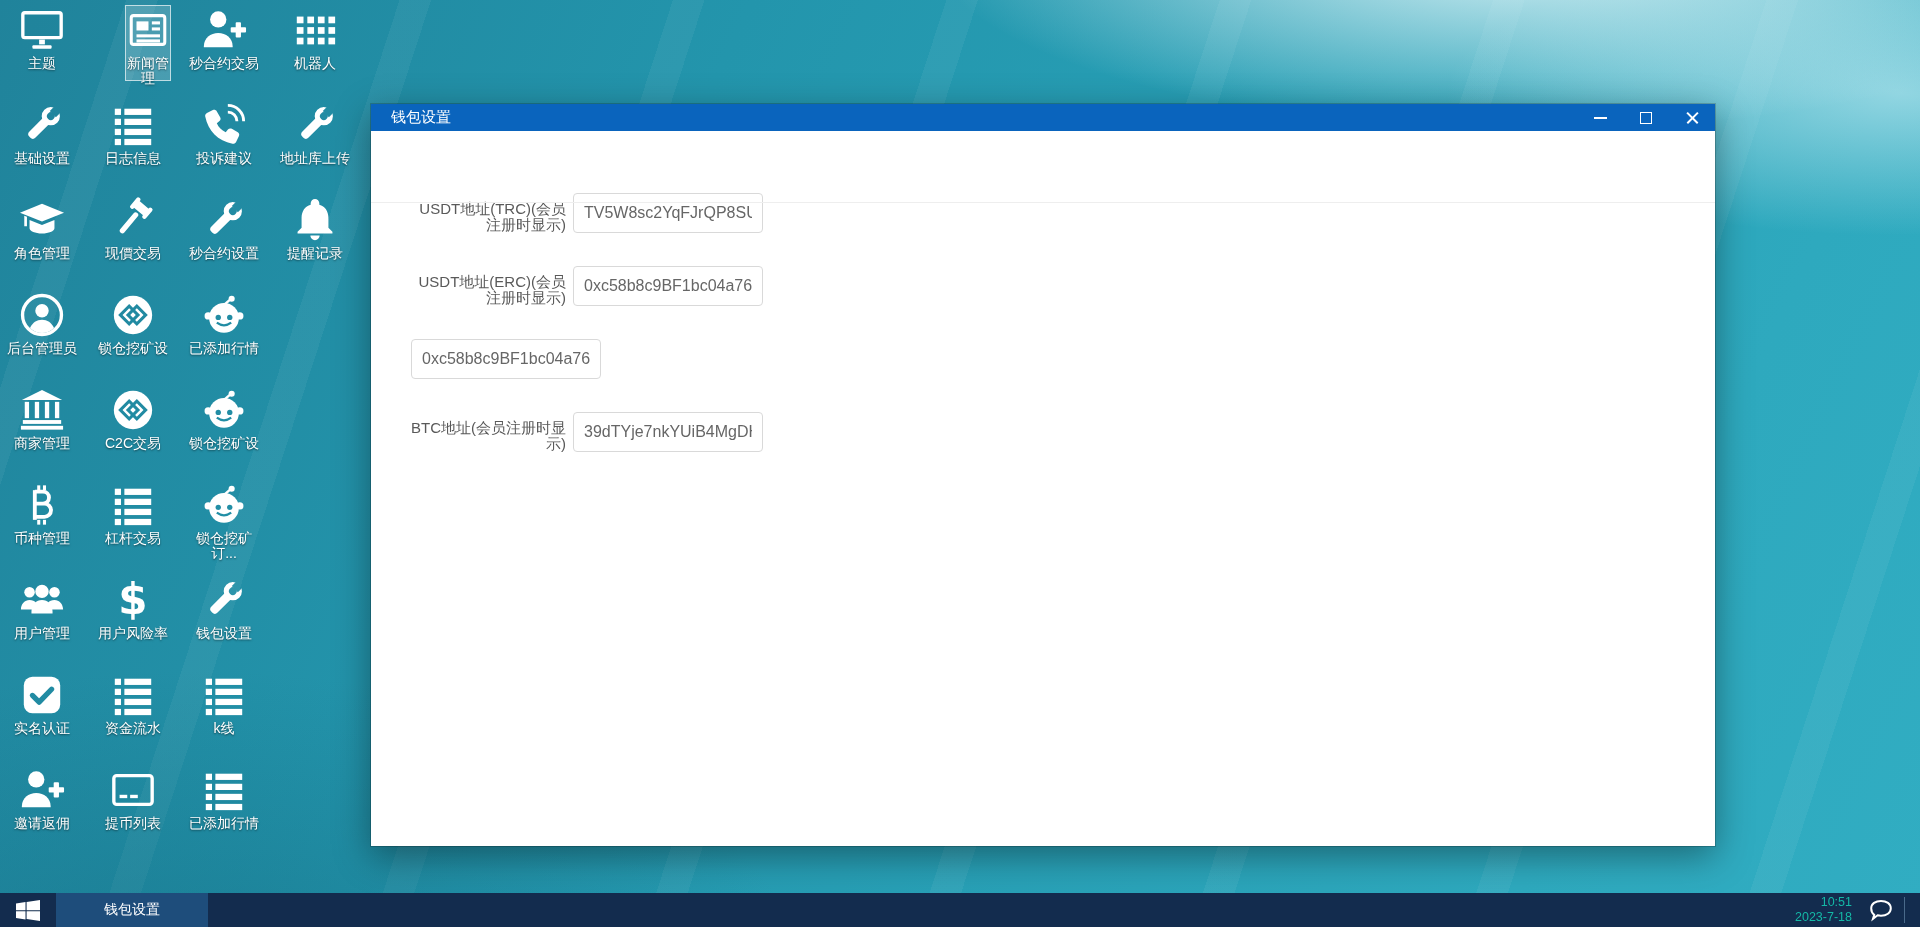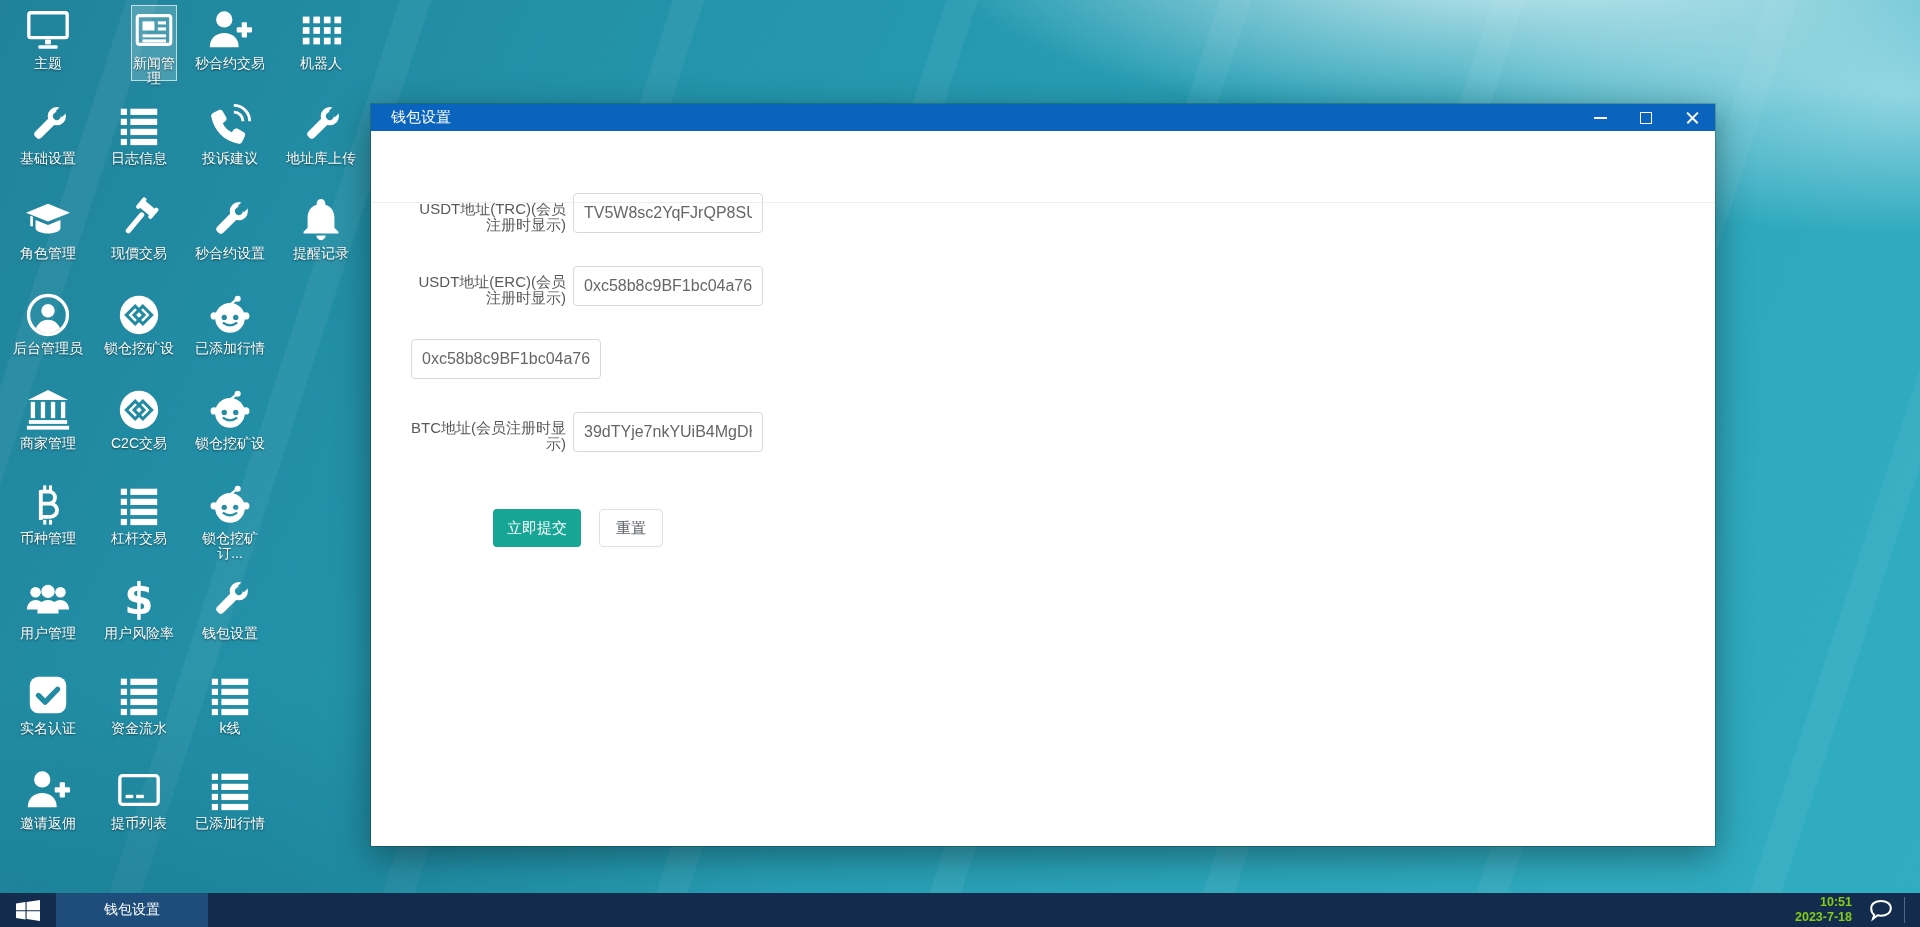--- a/index.html
+++ b/index.html
@@ -8,21 +8,21 @@
     font-family:"Liberation Sans","DejaVu Sans",sans-serif;
     background:
       radial-gradient(ellipse 980px 300px at 80% -6%, rgba(238,251,253,.92), rgba(238,251,253,0) 62%),
       radial-gradient(ellipse 700px 220px at 99% 10%, rgba(200,238,245,.65), rgba(200,238,245,0) 65%),
       radial-gradient(ellipse 900px 500px at 10% 110%, rgba(16,98,120,.45), rgba(16,98,120,0) 70%),
       repeating-linear-gradient(108deg, rgba(255,255,255,0) 0 120px, rgba(255,255,255,.05) 120px 150px, rgba(255,255,255,0) 150px 260px),
       linear-gradient(115deg,#20839b 0%,#2395ac 32%,#28a0b6 58%,#2ea9be 82%,#31adc2 100%);
   }
   
   .desktop-grid{
-    position:absolute;left:10px;top:5px;
+    position:absolute;left:4px;top:5px;
     display:grid;grid-template-columns:repeat(4,76px);grid-auto-rows:76px;
     column-gap:15px;row-gap:19px;
   }
   .dcell{display:flex;flex-direction:column;align-items:center;justify-content:flex-start;
     border:1px solid transparent;box-sizing:border-box;cursor:default;}
   .dcell.selected{border:1px solid rgba(255,255,255,.65);background:rgba(255,255,255,.18);margin-left:30px;}
   .dicon{width:46px;height:46px;margin-top:1px;display:flex;align-items:center;justify-content:center;}
   .ic{width:46px;height:46px;fill:#fff;}
   .dlabel{margin-top:3px;font-size:14px;line-height:15px;color:#fff;text-align:center;
     text-shadow:0 1px 2px rgba(0,0,0,.55);max-width:76px;word-break:break-all;}
@@ -55,21 +55,21 @@
   .btn-reset{width:64px;height:38px;margin-left:18px;border:1px solid #dcdfe6;border-radius:4px;
     background:#fff;color:#5a5e66;font-size:15px;font-family:inherit;cursor:pointer;}
   
   .taskbar{position:absolute;left:0;bottom:0;width:1920px;height:34px;
     background:var(--taskbar,#132c4e);display:flex;align-items:stretch;}
   .startbtn{width:56px;display:flex;align-items:center;justify-content:center;cursor:pointer;}
   .task-item{width:152px;background:var(--taskbar_item,#1e4d7b);display:flex;align-items:center;
     justify-content:center;color:#fff;font-size:14px;cursor:pointer;}
   .tb-spacer{flex:1;}
   .tb-clock{display:flex;flex-direction:column;justify-content:center;align-items:flex-end;
-    color:#84cc16;font-size:12.5px;font-weight:bold;line-height:15px;padding-right:6px;cursor:default;}
+    color:#14b8a6;font-size:12.5px;font-weight:normal;line-height:15px;padding-right:6px;cursor:default;}
   .tb-chat{width:46px;display:flex;align-items:center;justify-content:center;cursor:pointer;}
   .tb-divider{width:1px;background:#4a6a8a;margin:4px 0;}
   .tb-showdesk{width:15px;cursor:pointer;}
 </style>
 </head>
 <body>
 
 <svg style="position:absolute;width:0;height:0" aria-hidden="true">
   <defs>
     <symbol id="monitor-icon" viewBox="0 0 48 48">
@@ -503,24 +503,20 @@
           <input class="finput" value="0xc58b8c9BF1bc04a768fA7" style="">
         </div>
         <div class="frow">
           <input class="finput" value="0xc58b8c9BF1bc04a768fA7" style="">
         </div>
         <div class="frow">
           <label class="flabel">BTC地址(会员注册时显示)</label>
           <input class="finput" value="39dTYje7nkYUiB4MgDH3uh" style="">
         </div>
       </div>
-    <div class="btnrow">
-      <button class="btn-submit">立即提交</button>
-      <button class="btn-reset">重置</button>
-    </div>
   </div>
 </div>
 
 <div class="taskbar">
   <div class="startbtn">
     <svg width="24" height="21" fill="#fff">
         <use href="#windows-logo-icon"></use>
       </svg>
   </div>
   <div class="task-item">

